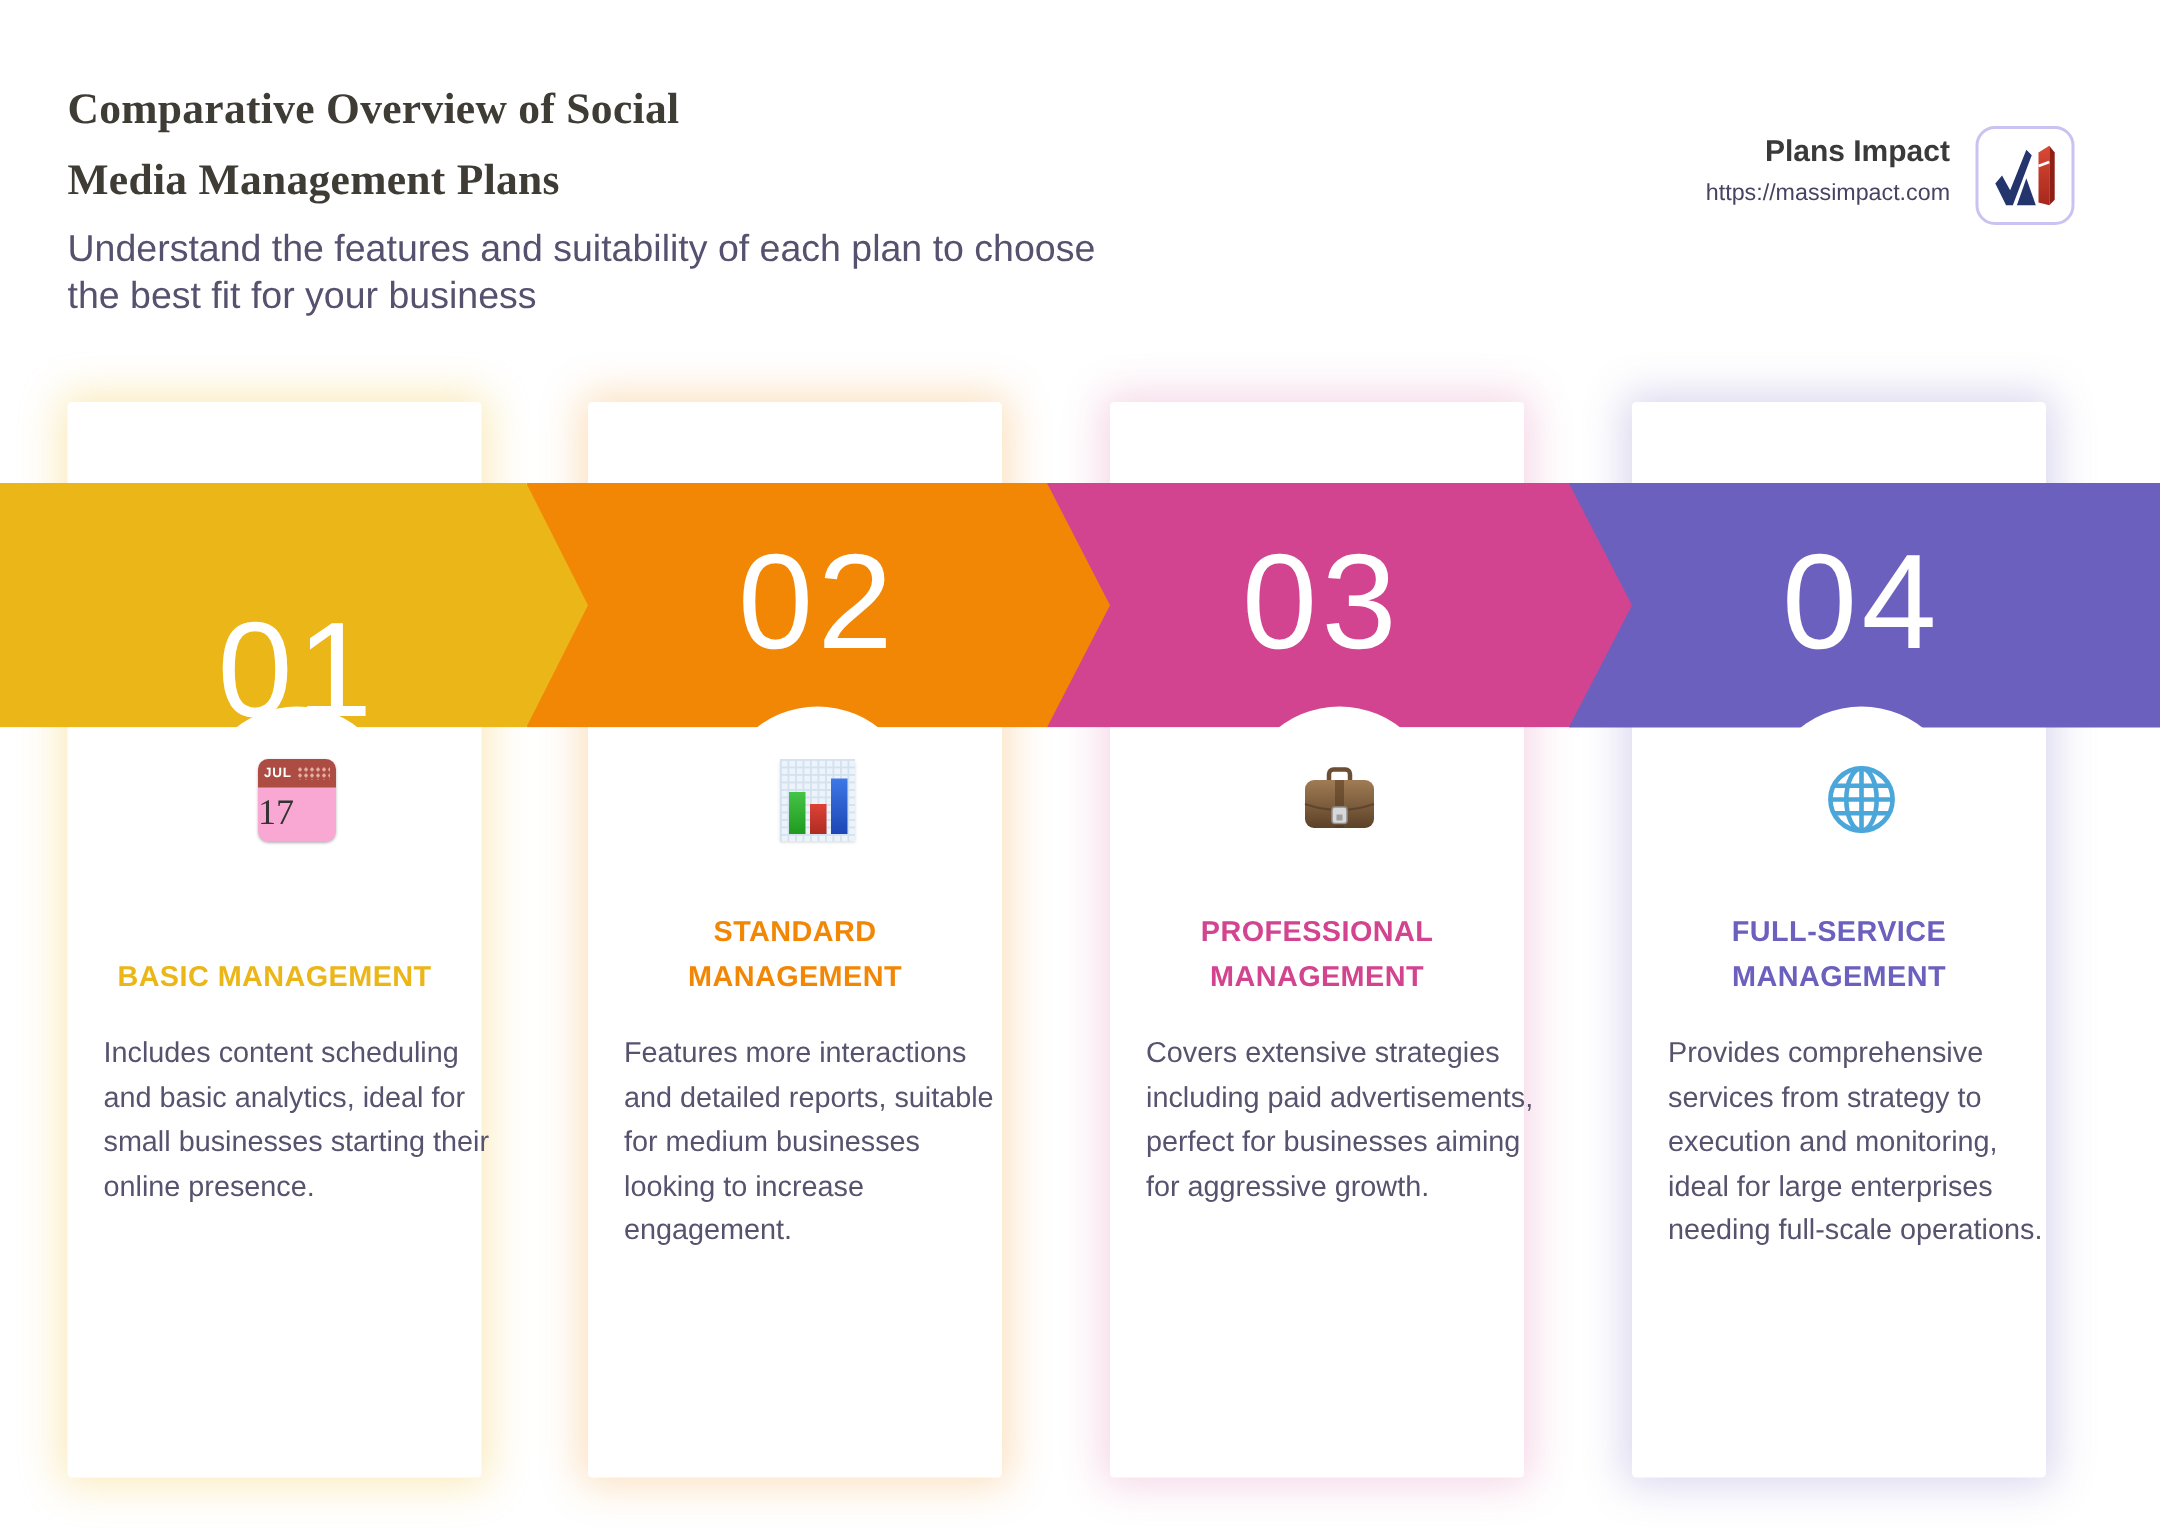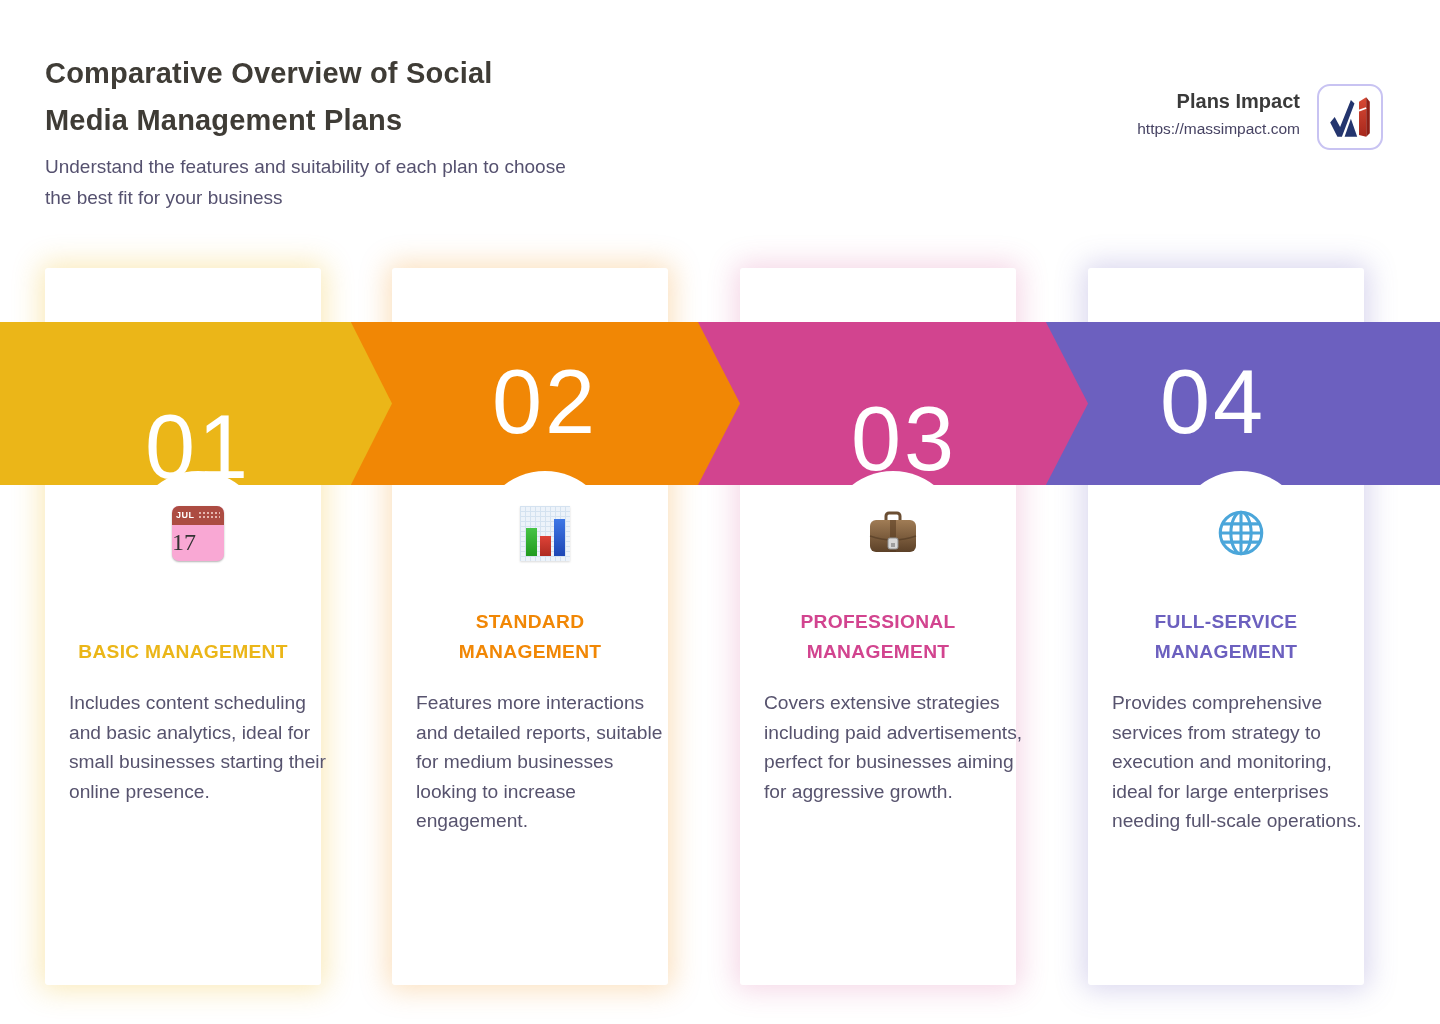--- a/index.html
+++ b/index.html
@@ -5,25 +5,25 @@
   * { margin:0; padding:0; box-sizing:border-box; }
   html,body { background:#ffffff; }
   .page {
     position:relative; width:1440px; height:1024px; overflow:hidden;
     background:#ffffff; font-family:"Liberation Sans", sans-serif;
   }
   
   .page-title {
     position:absolute; left:45px; top:50px;
     font-size:29px; line-height:47px; font-weight:600;
-    color:#3F3C36; white-space:pre-line; letter-spacing:.2px;
+    color:#3F3C36; white-space:pre-line; letter-spacing:.2px;font-family:Liberation Serif, serif;
   }
   .page-subtitle {
     position:absolute; left:45px; top:151px;
-    font-size:19px; line-height:31px; font-weight:400;
+    font-size:25px; line-height:31px; font-weight:400;
     color:#55516F; white-space:pre-line;
   }
   .brand { position:absolute; top:90px; right:140px; text-align:right; }
   .brand-name { font-size:20px; font-weight:700; color:#3A3A3A; }
   .brand-url  { font-size:15.5px; color:#474363; margin-top:7px; }
   .brand-logo {
     position:absolute; left:1317px; top:84px; width:66px; height:66px;
     background:#fff; border:2px solid #C8C3F2; border-radius:13px;
     display:flex; align-items:center; justify-content:center;
   }
@@ -35,21 +35,21 @@
   .seg2 { left:351px; width:389px; z-index:13;
           clip-path:polygon(0 0, 89.2% 0, 100% 50%, 89.2% 100%, 0 100%); }
   .seg3 { left:698px; width:390px; z-index:12;
           clip-path:polygon(0 0, 89.2% 0, 100% 50%, 89.2% 100%, 0 100%); }
   .seg4 { left:1046px; width:394px; z-index:11; }
   .step-num {
     position:absolute; top:0; height:163px; line-height:160px; width:306px;
     text-align:center; z-index:15; color:#ffffff;
     font-size:90px; font-weight:300; letter-spacing:3px;
   }
-  .num1 { left:45px;margin-top:45px; } .num2 { left:392px; } .num3 { left:751px;margin-top:37px; } .num4 { left:1060px; }
+  .num1 { left:45px;margin-top:45px; } .num2 { left:392px; } .num3 { left:728px; } .num4 { left:1088px; }
   .notch {
     position:absolute; top:149px; width:132px; height:132px; border-radius:50%;
     background:#ffffff; z-index:16; display:flex; justify-content:center;
   }
   .notch1 { left:132px; } .notch2 { left:479px; } .notch3 { left:827px; } .notch4 { left:1175px; }
   .icon-box { margin-top:34px; width:56px; height:56px; display:flex; align-items:center; justify-content:center; }
   
   .card {
     position:absolute; top:268px; width:276px; height:717px;
     background:#ffffff; border-radius:3px; z-index:1;

